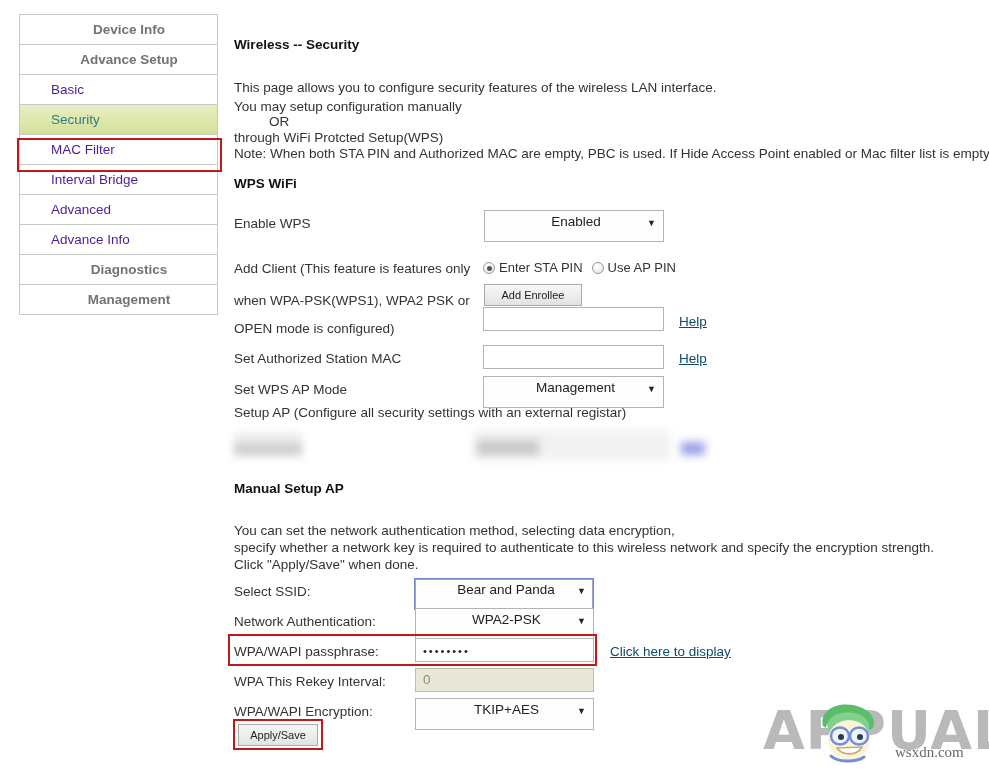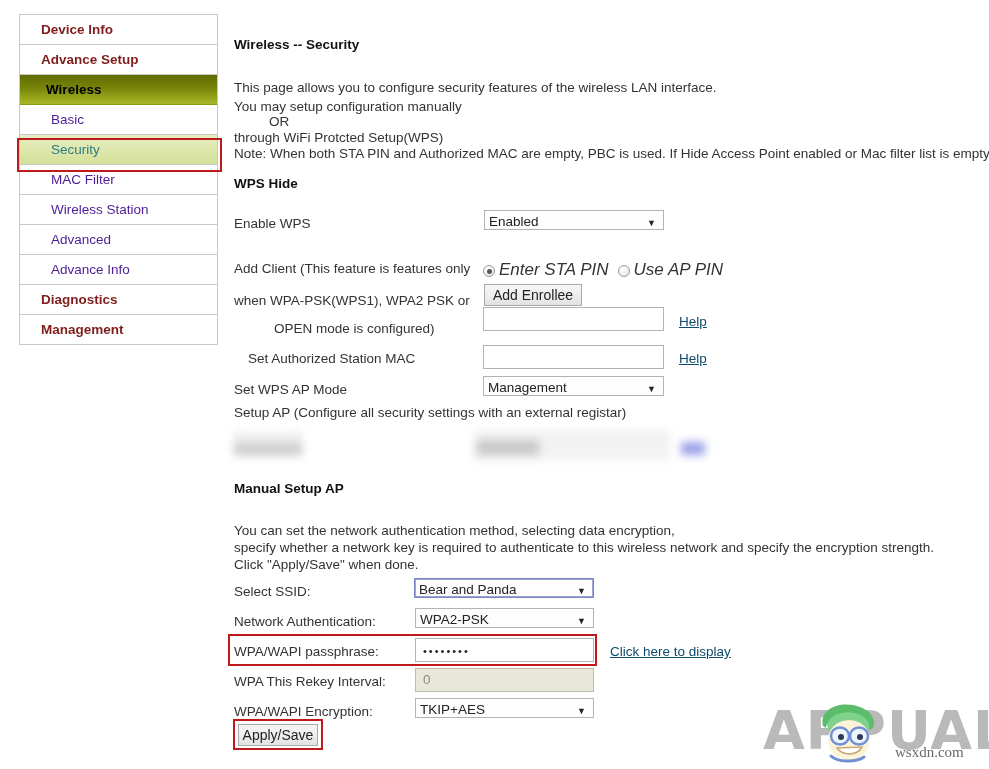--- a/index.html
+++ b/index.html
@@ -33,21 +33,22 @@
     line-height: 30px;
     font-size: 13.5px;
     box-sizing: border-box;
     white-space: nowrap;
     overflow: hidden;
     position: relative;
   }
   .nav-row.top {
     font-weight: bold;
     padding-left: 21px;
-    color: #7f1d1d;
+    color: #737373;
+    text-align: center;
   }
   .nav-row.sub {
     padding-left: 31px;
     color: #4c1d95;
     font-weight: normal;
   }
   .nav-row.wireless {
     font-weight: bold;
     padding-left: 26px;
     color: #000;
@@ -103,23 +104,24 @@
   .sel {
     position: absolute;
     box-sizing: border-box;
     border: 1px solid #b3b3b3;
     background: #fdfdfd;
     font-family: "Liberation Sans", sans-serif;
     font-size: 13.5px;
     color: #222;
     padding-left: 4px;
     line-height: 22px;
-    height: 20px;
+    height: 32px;
     white-space: nowrap;
     overflow: hidden;
+    text-align: center;
   }
   .sel .caret {
     position: absolute;
     right: 7px;
     top: 0;
     font-size: 9px;
     line-height: 24px;
     color: #222;
   }
   .sel.focused {
@@ -144,43 +146,42 @@
     color: #8c8c80;
     border: 1px solid #bdbdae;
     letter-spacing: normal;
   }
   .btn {
     position: absolute;
     box-sizing: border-box;
     border: 1px solid #a9a9a9;
     background: linear-gradient(to bottom,#f6f6f6 0%, #ededed 55%, #e2e2e2 100%);
     font-family: "Liberation Sans", sans-serif;
-    font-size: 14px;
+    font-size: 11px;
     color: #222;
     height: 22px;
     line-height: 20px;
     text-align: center;
     white-space: nowrap;
     cursor: default;
   }
   a.link {
     position: absolute;
     font-size: 13.5px;
     color: #0c4a6e;
     text-decoration: underline;
     white-space: nowrap;
   }
 
   
   .radio-wrap {
     position: absolute;
-    font-size: 17px;
+    font-size: 13px;
     color: #333;
     white-space: nowrap;
-    font-style: italic;
   }
   .radio {
     display: inline-block;
     width: 12px;
     height: 12px;
     border-radius: 50%;
     border: 1px solid #999;
     background: radial-gradient(circle at 35% 32%, #ffffff 0%, #f0f0f0 60%, #dcdcdc 100%);
     vertical-align: -2px;
     position: relative;
@@ -245,34 +246,31 @@
 </head>
 <body>
 
 <div id="sidebar">
   <div class="nav-row top">
     <span>Device Info</span>
   </div>
   <div class="nav-row top">
     <span>Advance Setup</span>
   </div>
-  <div class="nav-row wireless">
-    <span>Wireless</span>
-  </div>
   <div class="nav-row sub">
     <span>Basic</span>
   </div>
   <div class="nav-row sub security">
     <span>Security</span>
   </div>
   <div class="nav-row sub">
     <span>MAC Filter</span>
   </div>
   <div class="nav-row sub">
-    <span>Wireless Station</span>
+    <span>Interval Bridge</span>
   </div>
   <div class="nav-row sub">
     <span>Advanced</span>
   </div>
   <div class="nav-row sub">
     <span>Advance Info</span>
   </div>
   <div class="nav-row top">
     <span>Diagnostics</span>
   </div>
@@ -285,42 +283,42 @@
 <div id="main">
 
   <div class="sect-title" style="left:0px; top:37px;">Wireless -- Security</div>
 
   <div class="para" style="left:0px; top:78px;">This page allows you to configure security features of the wireless LAN interface.</div>
   <div class="para" style="left:0px; top:97px;">You may setup configuration manually</div>
   <div class="para" style="left:35px; top:112px;">OR</div>
   <div class="para" style="left:0px; top:128px;">through WiFi Protcted Setup(WPS)</div>
   <div class="para" style="left:0px; top:144px;">Note: When both STA PIN and Authorized MAC are empty, PBC is used. If Hide Access Point enabled or Mac filter list is empty with</div>
 
-  <div class="sect-title" style="left:0px; top:176px;">WPS Hide</div>
+  <div class="sect-title" style="left:0px; top:176px;">WPS WiFi</div>
 
   <div class="lbl" style="left:0px; top:216px;">Enable WPS</div>
   <div class="sel" style="left:250px; top:210px; width:180px;">
     <span>Enabled</span>
     <span class="caret">▼</span>
   </div>
 
   <div class="lbl" style="left:0px; top:261px;">Add Client (This feature is features only</div>
   <div class="lbl" style="left:0px; top:293px;">when WPA-PSK(WPS1), WPA2 PSK or</div>
-  <div class="lbl" style="left:0px; top:321px;margin-left:40px;">OPEN mode is configured)</div>
+  <div class="lbl" style="left:0px; top:321px;">OPEN mode is configured)</div>
 
   <div class="radio-wrap" style="left:249px; top:260px;">
     <span class="radio on"></span><span class="radio-txt">Enter STA PIN</span><span class="radio"></span><span class="radio-txt">Use AP PIN</span>
   </div>
 
   <div class="btn" style="left:250px; top:284px; width:98px;">Add Enrollee</div>
 
   <div class="txt" style="left:249px; top:307px; width:181px;"></div>
   <a class="link" href="#" style="left:445px; top:314px;">Help</a>
 
-  <div class="lbl" style="left:14px; top:351px;">Set Authorized Station MAC</div>
+  <div class="lbl" style="left:0px; top:351px;">Set Authorized Station MAC</div>
   <div class="txt" style="left:249px; top:345px; width:181px;"></div>
   <a class="link" href="#" style="left:445px; top:351px;">Help</a>
 
   <div class="lbl" style="left:0px; top:382px;">Set WPS AP Mode</div>
   <div class="sel" style="left:249px; top:376px; width:181px;">
     <span>Management</span>
     <span class="caret">▼</span>
   </div>
 
   <div class="lbl" style="left:0px; top:405px;">Setup AP (Configure all security settings with an external registar)</div>

